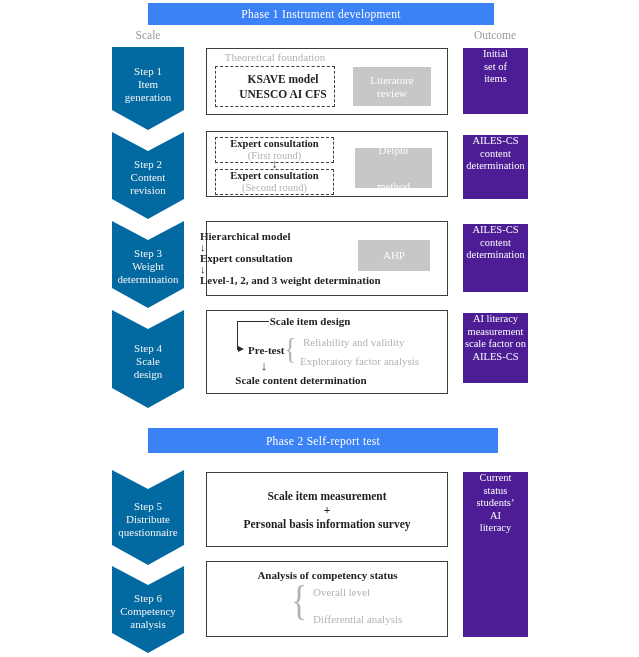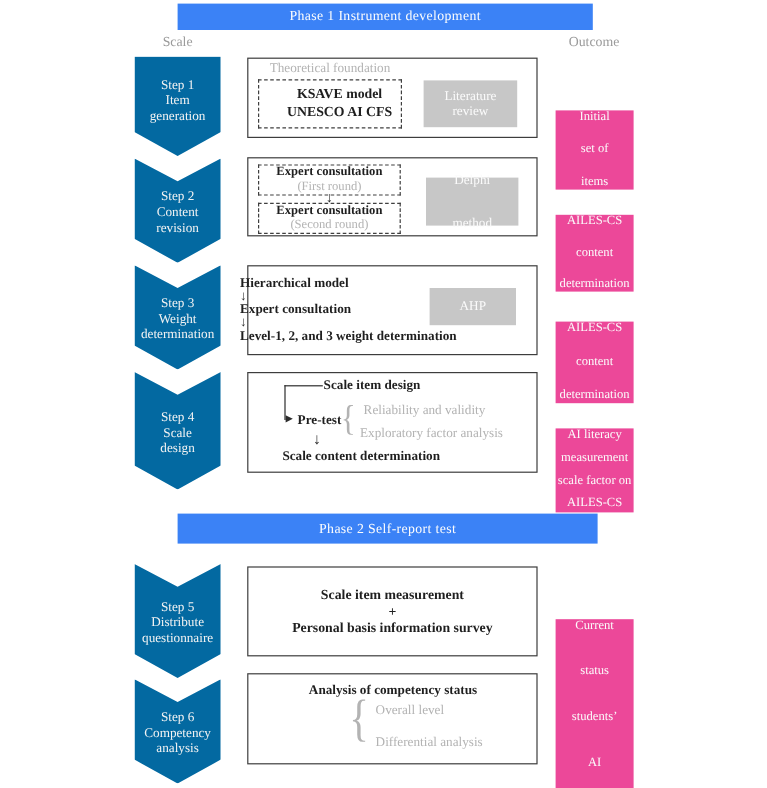--- a/index.html
+++ b/index.html
@@ -22,23 +22,23 @@
     display:flex;flex-direction:column;align-items:center;justify-content:center;
     text-align:center;font-size:11px;line-height:13px;padding-bottom:8px;
   }
   .chev.first{clip-path:polygon(0 0,100% 0,100% calc(100% - 20px),50% 100%,0 calc(100% - 20px));}
   .chev.notched{clip-path:polygon(0 0,50% 19px,100% 0,100% calc(100% - 20px),50% 100%,0 calc(100% - 20px));padding-top:12px;}
   .pbox{
     position:absolute;left:206px;width:242px;background:#ffffff;
     border:1.5px solid #3d3d3d;
   }
   .obox{
-    position:absolute;left:463px;width:65px;background:#ec4899;color:#fbfbfb;
-    display:flex;flex-direction:column;align-items:center;justify-content:space-between;
-    text-align:center;font-size:10.5px;line-height:12.5px;margin-top:44px;
+    position:absolute;left:463px;width:65px;background:#4c1d95;color:#fbfbfb;
+    display:flex;flex-direction:column;align-items:center;justify-content:flex-start;
+    text-align:center;font-size:10.5px;line-height:12.5px;
   }
   .mbox{
     position:absolute;background:#c7c7c7;color:#fbfbfb;
     display:flex;flex-direction:column;align-items:center;justify-content:center;
     text-align:center;font-size:11px;line-height:13px;
   }
   .dashed{
     position:absolute;border:1px dashed #3f3f3f;background:#ffffff;
     display:flex;flex-direction:column;align-items:center;justify-content:center;
     text-align:center;

